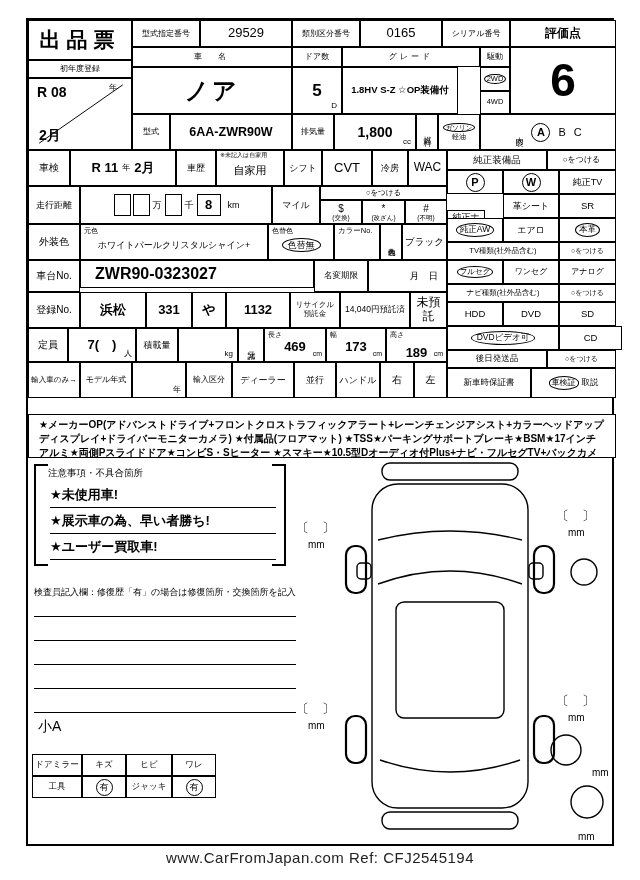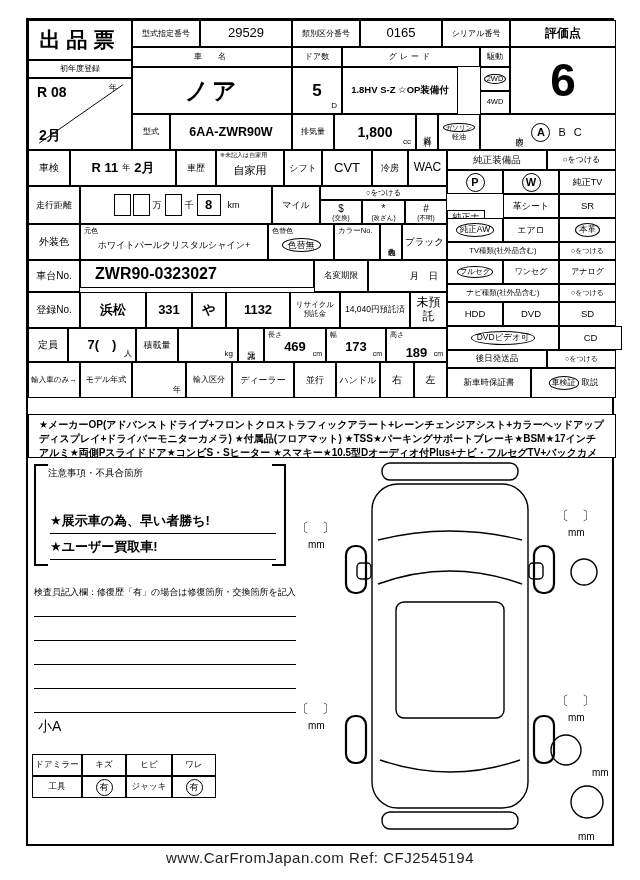--- a/index.html
+++ b/index.html
@@ -242,20 +242,21 @@
     <span class="circ" style="font-size:8px;padding:1px 2px">車検証</span>
     <span style="font-size:8.5px">取説</span>
   </div>
 
   <div class="c" style="left:0;top:394px;width:588px;height:44px;font-size:10px;justify-content:flex-start;align-items:flex-start;text-align:left;padding:3px 10px;line-height:1.4;font-weight:bold">★メーカーOP(アドバンストドライブ+フロントクロストラフィックアラート+レーンチェンジアシスト+カラーヘッドアップディスプレイ+ドライバーモニターカメラ) ★付属品(フロアマット) ★TSS★パーキングサポートブレーキ★BSM★17インチアルミ★両側Pスライドドア★コンビS・Sヒーター ★スマキー★10.5型Dオーディオ付Plus+ナビ・フルセグTV+バックカメラ+ETC2.0</div>
 
   <div class="nb pos" style="left:6px;top:444px;width:252px;height:102px">
     <div class="nboxL"></div>
     <div class="nboxR"></div>
     <div class="pos" style="left:14px;top:3px;font-size:9.5px">注意事項・不具合箇所</div>
+    <div class="nitem" style="top:22px">★未使用車!</div>
     <div class="nitem" style="top:48px">★展示車の為、早い者勝ち!</div>
     <div class="nitem" style="top:74px">★ユーザー買取車!</div>
   </div>
 
   <div class="nb pos" style="left:6px;top:566px;width:290px;font-size:9px;text-align:left">検査員記入欄：修復歴「有」の場合は修復箇所・交換箇所を記入</div>
   <div class="rline" style="top:596px"></div>
   <div class="rline" style="top:620px"></div>
   <div class="rline" style="top:644px"></div>
   <div class="rline" style="top:668px"></div>
   <div class="rline" style="top:692px"></div>

